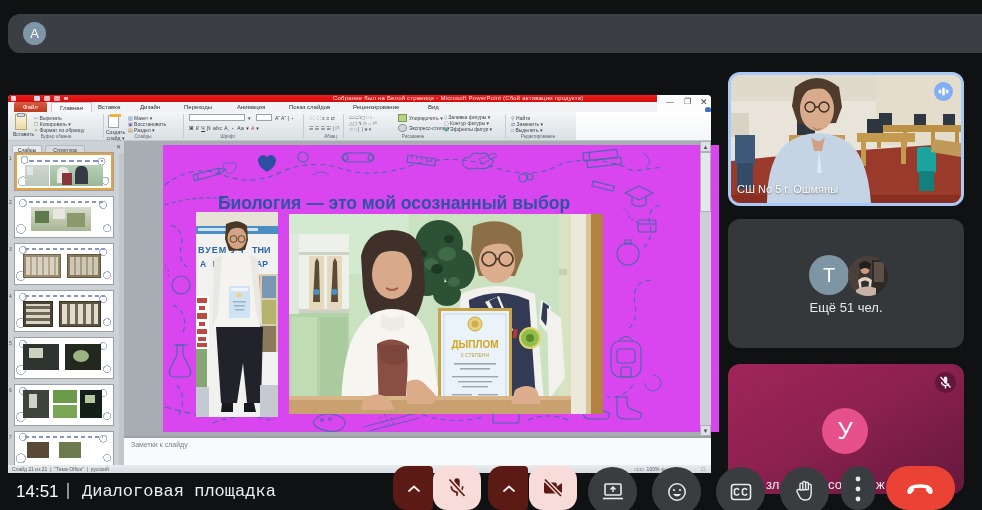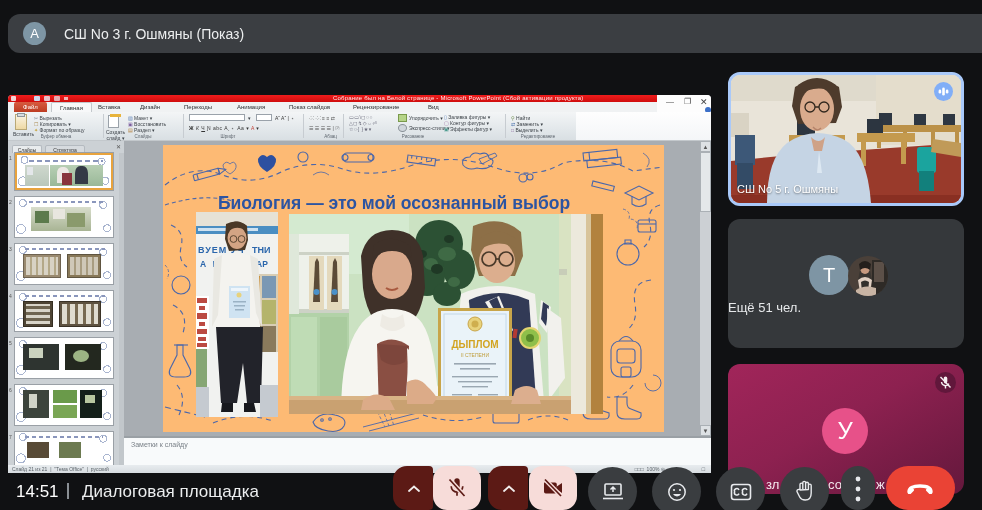--- a/index.html
+++ b/index.html
@@ -21,36 +21,36 @@
     background:#fdfdfd; border-radius:0 4px 0 0; color:#333; }
   #tabs { position:absolute; left:0; top:7px; width:649px; height:10px;
     background:#f0f2f3; }
   #ribbon { position:absolute; left:0; top:17px; width:703px; height:29px;
     background:linear-gradient(#f3f5f6,#e3e8eb 60%,#d9dfe3);
     border-bottom:1px solid #c3c8cc; }
   #panel { position:absolute; left:0; top:46px; width:116px; height:324px;
     background:#ccd1d5; }
   #main { position:absolute; left:116px; top:46px; width:587px; height:295px;
     background:#a8adb2; }
-  #slide { position:absolute; left:39px; top:4px; width:501px; height:287px;
-    background:#fdba74; }
+  #slide { position:absolute; left:39px; top:4px; width:556px; height:287px;
+    background:#d946ef; }
   #notes { position:absolute; left:116px; top:341px; width:587px; height:29px;
     background:#f8fafb; border-top:2px solid #9aa0a5; }
   #status { position:absolute; left:0; top:370px; width:703px; height:8px;
     background:linear-gradient(#e8ecef,#d7dce0); }
   
   .tile { position:absolute; left:728px; width:236px; border-radius:12px; }
   #tile1 { top:72px; height:134px; background:#d8d2c6; border:3px solid #a9c9f9; }
   #tile2 { top:219px; height:129px; background:#35383b; }
   #tile3 { top:364px; height:130px;
     background:linear-gradient(150deg,#a1255a 0%,#8d2150 45%,#64183c 100%); }
   
   #btime { position:absolute; left:16px; top:482px; color:#fff; font-size:17px; }
   #bdiv { position:absolute; left:67px; top:483px; width:1.5px; height:16px; background:#8a8f94; }
-  #blabel { position:absolute; left:82px; top:482px; color:#eceeef; font-size:17px; }
+  #blabel { position:absolute; left:82px; top:482px; color:#eceeef; font-size:17px;font-family:Liberation Mono, monospace; }
   .cbtn { position:absolute; top:467px; height:49px; background:#3a3d40; border-radius:50%; }
   .ftab { position:absolute; left:6px; top:0px; width:33px; height:10px; background:linear-gradient(#d75b40,#bd3c22); border-radius:2px 2px 0 0; color:#fff; font-size:6px; text-align:center; line-height:10px; }
   .rtab { position:absolute; top:0px; height:10px; color:#2b2f33; font-size:6px; line-height:10px; }
   .rtab.active { background:#f7f8f9; border:1px solid #c3c8cc; border-bottom:none; text-align:center; border-radius:2px 2px 0 0; }
   .ric { position:absolute; }
   .rtx { position:absolute; font-size:5px; color:#3c4248; white-space:nowrap; line-height:1.2; }
   .glbl { position:absolute; top:22px; font-size:4.5px; color:#5e666e; text-align:center; }
   .gsep { position:absolute; top:2px; width:1px; height:24px; background:#c7ccd1; }
   .ptab { position:absolute; top:4px; height:8px; font-size:5px; color:#333; text-align:center; line-height:8px; border-radius:2px 2px 0 0; }
   .thumb { position:absolute; left:7px; width:98px; background:#fff; box-shadow:0 0 0 1px #9aa0a6; }
@@ -61,21 +61,20 @@
      radial-gradient(circle 6px at 6% 80%, transparent 4px, #a8b4cf 4px 5px, transparent 5px),
      radial-gradient(circle 5px at 94% 78%, transparent 3px, #a8b4cf 3px 4px, transparent 4px);
   }
   .tnum { position:absolute; left:1px; font-size:5px; color:#555; }
   #vscroll { position:absolute; right:0; top:0; width:11px; height:295px; background:#ccd0d4; }
 </style>
 </head>
 <body>
 <div id="topbar">
   <div class="av">A</div>
-  <div class="t">СШ No 3 г. Ошмяны (Показ)</div>
 </div>
 
 <div id="ppt">
   <div id="tbar">
     <span style="position:absolute;left:3px;top:1px;width:5px;height:5px;background:#f4f6f8;opacity:.85;border-radius:1px"></span>
     <span style="position:absolute;left:26px;top:1px;width:6px;height:5px;background:#cdd9ee;border-radius:1px"></span>
     <span style="position:absolute;left:36px;top:1px;width:6px;height:5px;background:#e8eef6;opacity:.8;border-radius:1px"></span>
     <span style="position:absolute;left:46px;top:1px;width:6px;height:5px;background:#e8eef6;opacity:.7;border-radius:1px"></span>
     <span style="position:absolute;left:56px;top:2px;width:4px;height:3px;background:#f2d9d9;opacity:.8"></span>
     <span style="position:absolute;left:325px;top:0;color:#fdecec;font-size:6px;letter-spacing:.2px;white-space:nowrap">Собрание был на Белой странице - Microsoft PowerPoint (Сбой активации продукта)</span>
@@ -566,21 +565,21 @@
     <rect width="40" height="40" fill="#4a4039"></rect>
     <rect x="24" y="4" width="16" height="36" fill="#2e2a26"></rect>
     <rect x="26" y="6" width="10" height="20" fill="#5c5048"></rect>
     <path d="M12,14 q5,-8 10,0 l2,10 l-3,16 h-8 l-3,-16z" fill="#3a3531"></path>
     <ellipse cx="17" cy="12" rx="5" ry="6" fill="#c89a80"></ellipse>
     <path d="M11,8 q6,-6 12,0 l-1,6 q-5,-4 -10,0z" fill="#241f1c"></path>
     <path d="M10,24 q7,-6 14,0 l-2,12 q-5,4 -10,0z" fill="#e0cfc2"></path>
     <path d="M13,26 q4,-3 8,0 l-1,10 h-6z" fill="#32302c"></path>
     <path d="M8,34 q9,-6 20,-2 l0,8 h-20z" fill="#c8b4a4"></path>
   </svg>
-  <div style="position:absolute;left:0;right:0;top:81px;color:#e6e8ea;font-size:13px">Ещё 51 чел.</div>
+  <div style="position:absolute;left:0;right:0;top:81px;text-align:center;color:#e6e8ea;font-size:13px">Ещё 51 чел.</div>
 </div>
 <div class="tile" id="tile3">
   <div style="position:absolute;left:94px;top:44px;width:46px;height:46px;border-radius:50%;background:#e75189;color:#fff;font-size:24px;text-align:center;line-height:46px">У</div>
   <svg width="21" height="21" viewBox="0 0 21 21" style="position:absolute;right:8px;top:8px">
     <circle cx="10.5" cy="10.5" r="10.5" fill="#61173b"></circle>
     <g stroke="#f5f0f2" stroke-width="1.4" fill="none">
       <path d="M8.7,6.2 a1.8,1.8 0 0 1 3.6,0 v3.4 a1.8,1.8 0 0 1 -3.2,1.1" fill="#f5f0f2" stroke="none"></path>
       <path d="M6.5,10 a4,4 0 0 0 7.4,1.7 M10.5,14.2 v2.2"></path>
       <line x1="5.5" y1="5" x2="15.5" y2="15.5"></line>
     </g>

